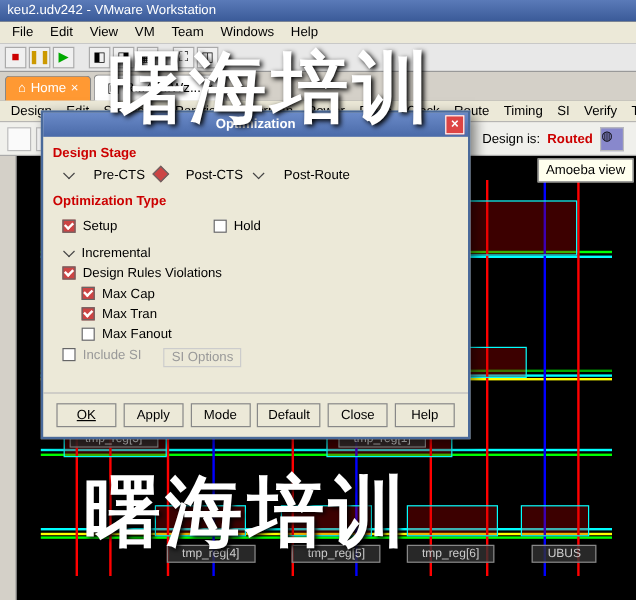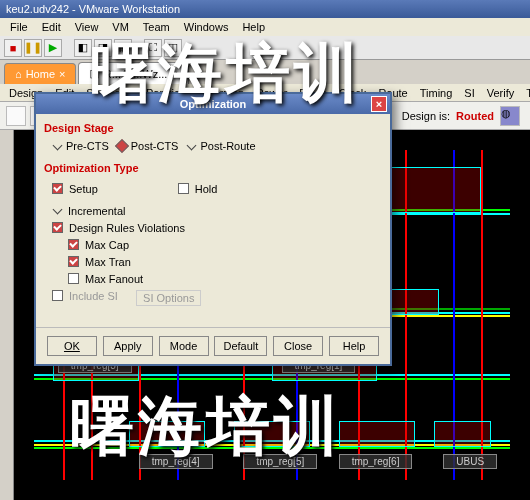--- a/index.html
+++ b/index.html
@@ -26,21 +26,21 @@
 .h-wire{position:absolute;height:2px;left:0;right:0}
 .v-wire{position:absolute;width:2px;top:0;bottom:0}
 .cell{position:absolute;border:1px solid #0ff;background:rgba(200,0,0,0.3)}
 .cell-label{position:absolute;background:rgba(50,50,50,0.8);color:#ccc;padding:1px 12px;font-size:10px;border:1px solid #888}
 .dialog{position:absolute;top:92px;left:34px;width:358px;background:#ece9d8;border:2px solid #4a6a9a;z-index:20;box-shadow:4px 4px 10px rgba(0,0,0,0.5)}
 .dlg-title{height:20px;background:linear-gradient(#6a8ac8,#4a6aa8);color:#fff;display:flex;align-items:center;justify-content:center;font-weight:bold;position:relative}
 .dlg-close{position:absolute;right:3px;top:2px;width:16px;height:16px;background:#d44;color:#fff;text-align:center;line-height:14px;border:1px solid #fff}
 .dlg-body{padding:8px 8px}
 .fieldset-label{color:#c00;font-weight:bold;margin-bottom:4px}
 .radio-row{display:flex;gap:8px;margin:6px 0 10px 8px}
-.radio-item{display:flex;align-items:center;gap:4px}
+.radio-item{display:flex;align-items:flex-start;gap:16px}
 .diamond{width:10px;height:10px;transform:rotate(45deg);border:1px solid #666;background:#fff}
 .diamond.sel{background:#c44}
 .chev{width:10px;height:10px;position:relative}
 .chev::before{content:"";position:absolute;width:6px;height:6px;border-left:1px solid #444;border-bottom:1px solid #444;transform:rotate(-45deg);top:1px;left:2px}
 .opt-grid{margin-left:8px}
 .check-row{display:flex;align-items:flex-start;gap:6px;margin:5px 0}
 .checkbox{width:11px;height:11px;border:1px solid #666;background:#fff;display:flex;align-items:center;justify-content:center}
 .checkbox.red{background:#c44}
 .checkbox.tick::after{content:"";width:5px;height:3px;border-left:2px solid #fff;border-bottom:2px solid #fff;transform:rotate(-45deg);margin-top:-2px}
 .dlg-buttons{display:flex;justify-content:space-around;padding:8px;border-top:1px solid #bbb;margin-top:8px}
@@ -122,20 +122,21 @@
     <div class="tb-icon"></div>
     <div class="tb-icon"></div>
     <div class="design-status">
       <span>Design is:</span>
       <span class="status-val">Routed</span>
       <div class="tb-icon" style="background:#88c">◍</div>
     </div>
   </div>
 
   <div class="ruler-v"></div>
+  <div class="amoeba">Amoeba view</div>
 
   <div class="viewport">
     <div class="chip">
 
       <div class="h-wire" style="top:18%;background:#0f0"></div>
       <div class="h-wire" style="top:19%;background:#0ff"></div>
       <div class="h-wire" style="top:48%;background:#0a0"></div>
       <div class="h-wire" style="top:49%;background:#0ff"></div>
       <div class="h-wire" style="top:50%;background:#ff0"></div>
       <div class="h-wire" style="top:68%;background:#0ff"></div>

